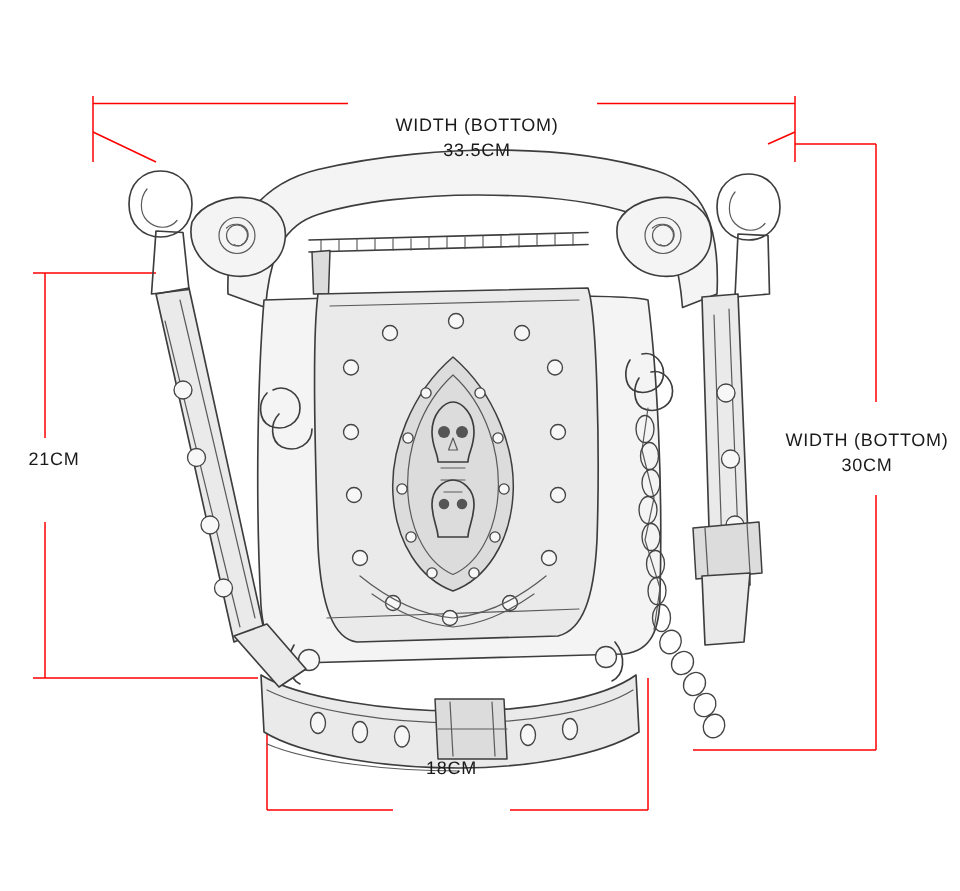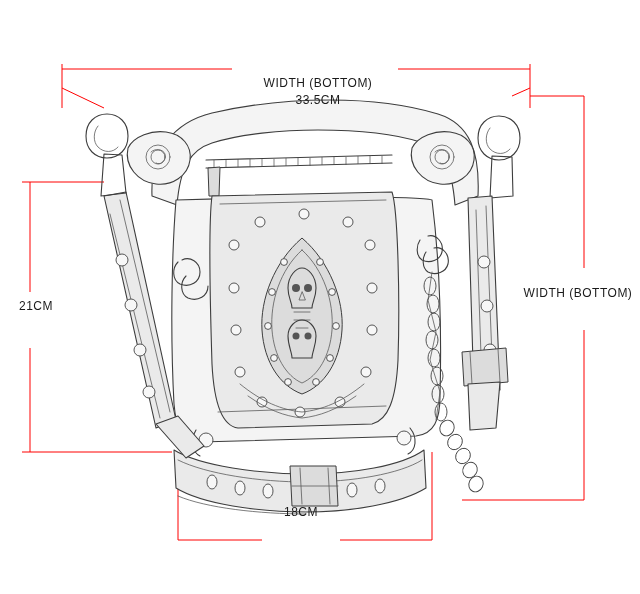--- a/index.html
+++ b/index.html
@@ -290,20 +290,21 @@
     </g>
   </svg>
 
   <div class="dim-label" style="left:238px; top:75px; width:160px;">
     <span>WIDTH  (BOTTOM)</span>
     <span class="val">33.5CM</span>
   </div>
 
   <div class="dim-label" style="left:516px; top:285px; width:124px;">
     <span>WIDTH  (BOTTOM)</span>
+    <span class="val">30CM</span>
   </div>
 
   <div class="dim-label" style="left:8px; top:298px; width:56px;">
     <span class="val">21CM</span>
   </div>
 
   <div class="dim-label" style="left:268px; top:504px; width:66px;">
     <span class="val">18CM</span>
   </div>
 

